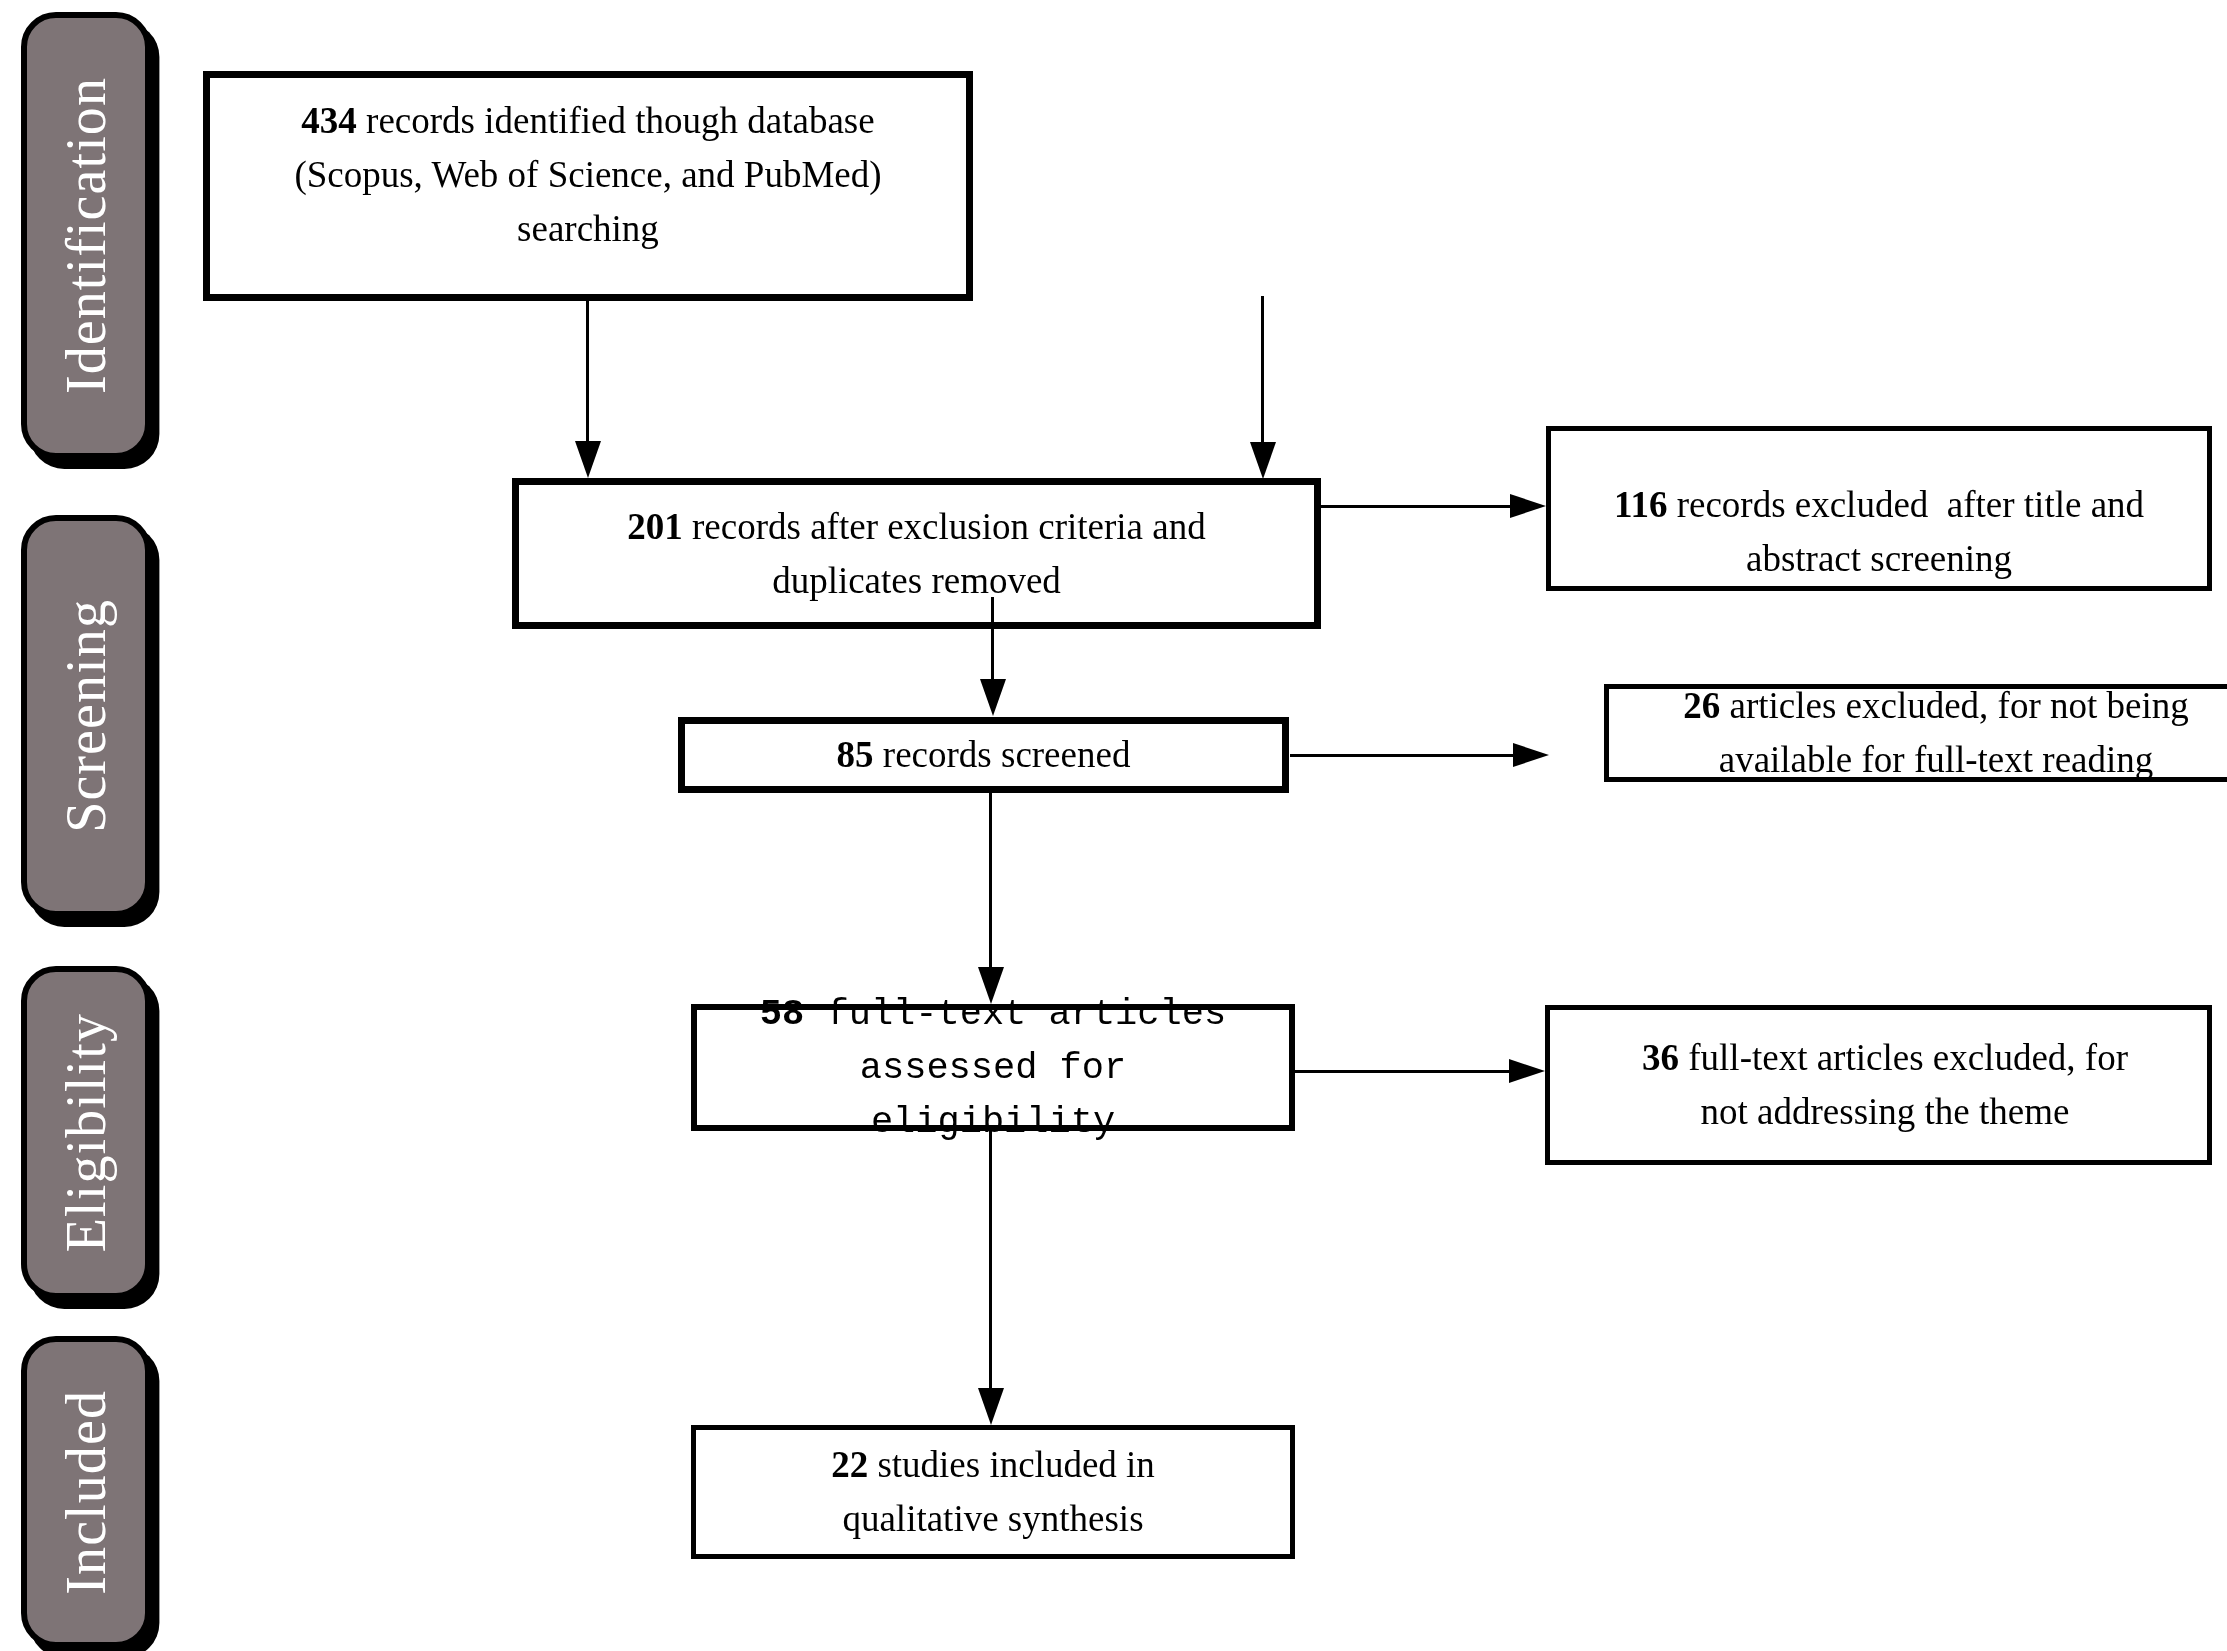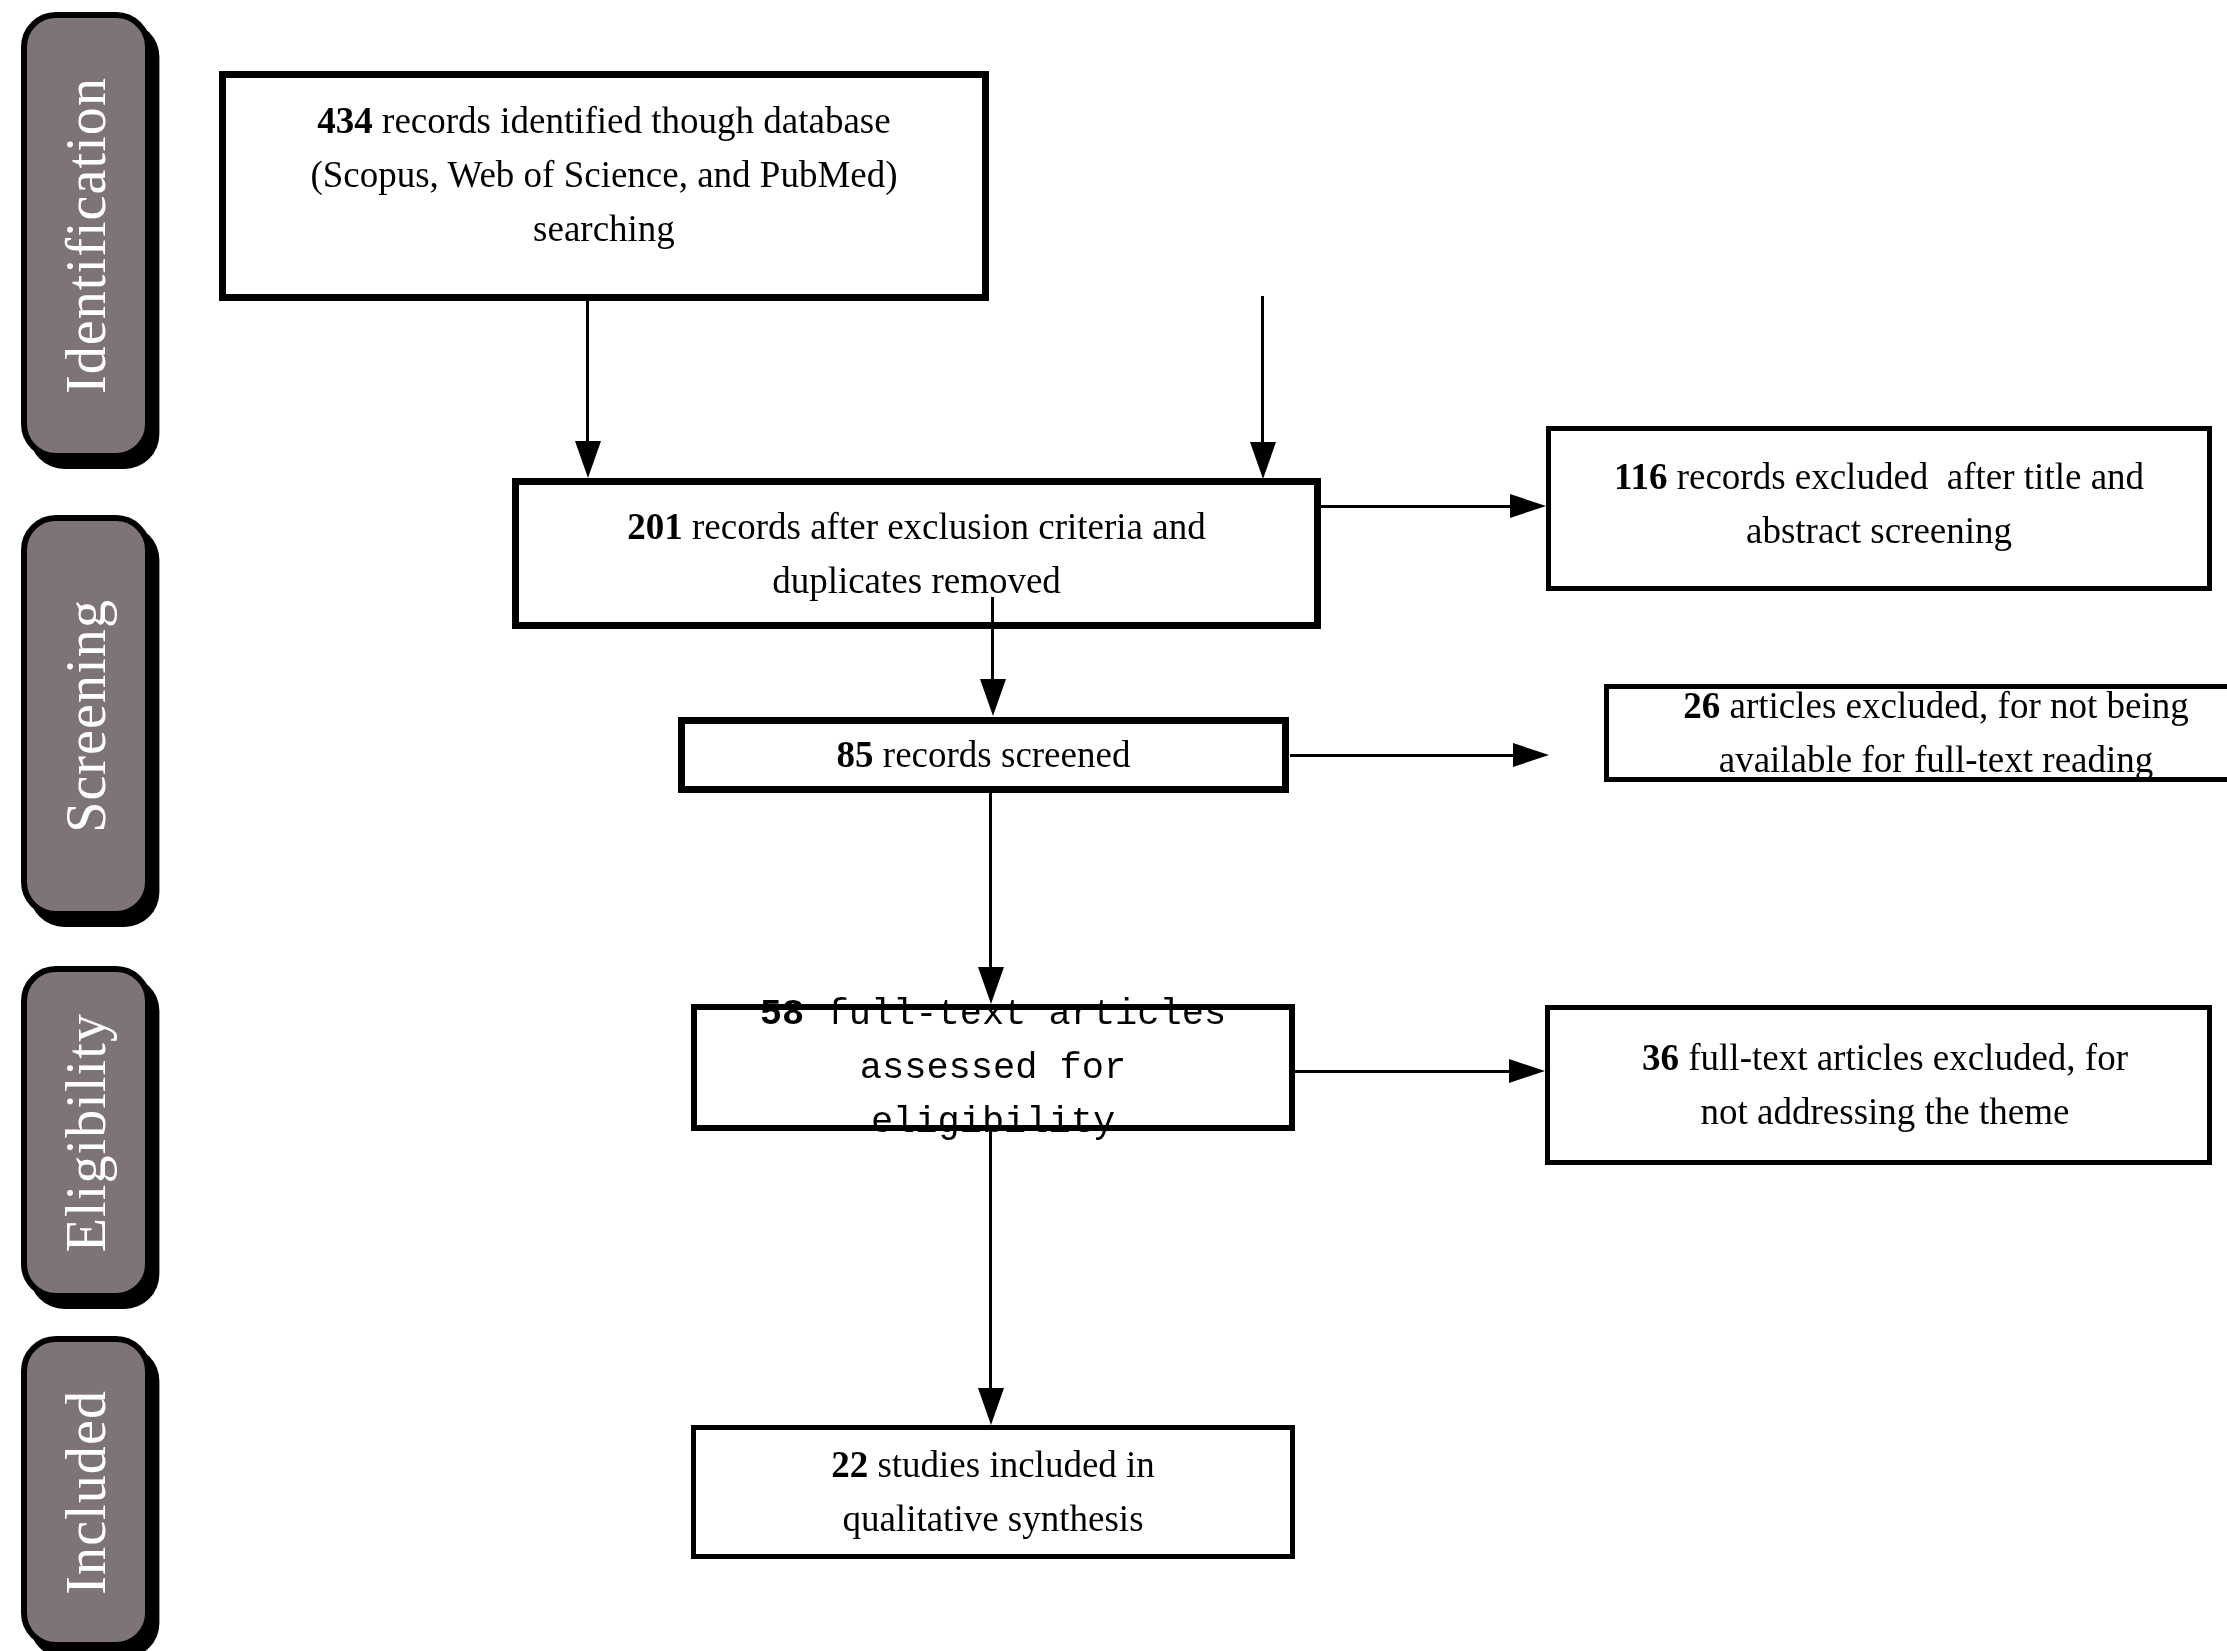--- a/index.html
+++ b/index.html
@@ -26,24 +26,24 @@
 
   
   .flow-box {
     position:absolute; background:#fff; border:6.7px solid #000;
     display:flex; flex-direction:column; align-items:center; justify-content:center;
     text-align:center; font-size:37px; line-height:54px;
   }
   .flow-text { white-space:pre-wrap; }
   .num { font-weight:bold; }
 
-  #box-identified   { left:203px;  top:71px;  width:770px; height:230px; border-width:7.3px; justify-content:flex-start; padding-top:15.7px;margin-left:16px; }
+  #box-identified   { left:203px;  top:71px;  width:770px; height:230px; border-width:7.3px; justify-content:flex-start; padding-top:15.7px; }
   #box-additional   { left:993px; top:175px;  width:692px; height:121px; border-width:6.7px; }
   #box-after-exclusion { left:512px; top:478px; width:809px; height:151px; border-width:7.3px; }
-  #box-excluded-title  { left:1546px; top:426px; width:666px; height:165px; border-width:5px; justify-content:flex-start; padding-top:19px; }
+  #box-excluded-title  { left:1546px; top:426px; width:666px; height:165px; border-width:5px; justify-content:flex-end; padding-top:3px; }
   #box-screened     { left:678px; top:717px; width:611px; height:76px; border-width:7.3px; }
   #box-excluded-unavailable { left:1604px; top:684px; width:664px; height:98px; border-width:5px; }
   #box-fulltext     { left:691px; top:1004px; width:604px; height:127px; border-width:6.7px;font-family:Liberation Mono, monospace; }
   #box-excluded-theme { left:1545px; top:1005px; width:667px; height:160px; border-width:5px;padding-left:13px; }
   #box-included     { left:691px; top:1425px; width:604px; height:134px; border-width:5.6px; }
 
   
   .arrow-v { position:absolute; width:3.4px; background:#000; }
   .arrow-v::after {
     content:""; position:absolute; top:100%; left:50%; margin-left:-13px;

